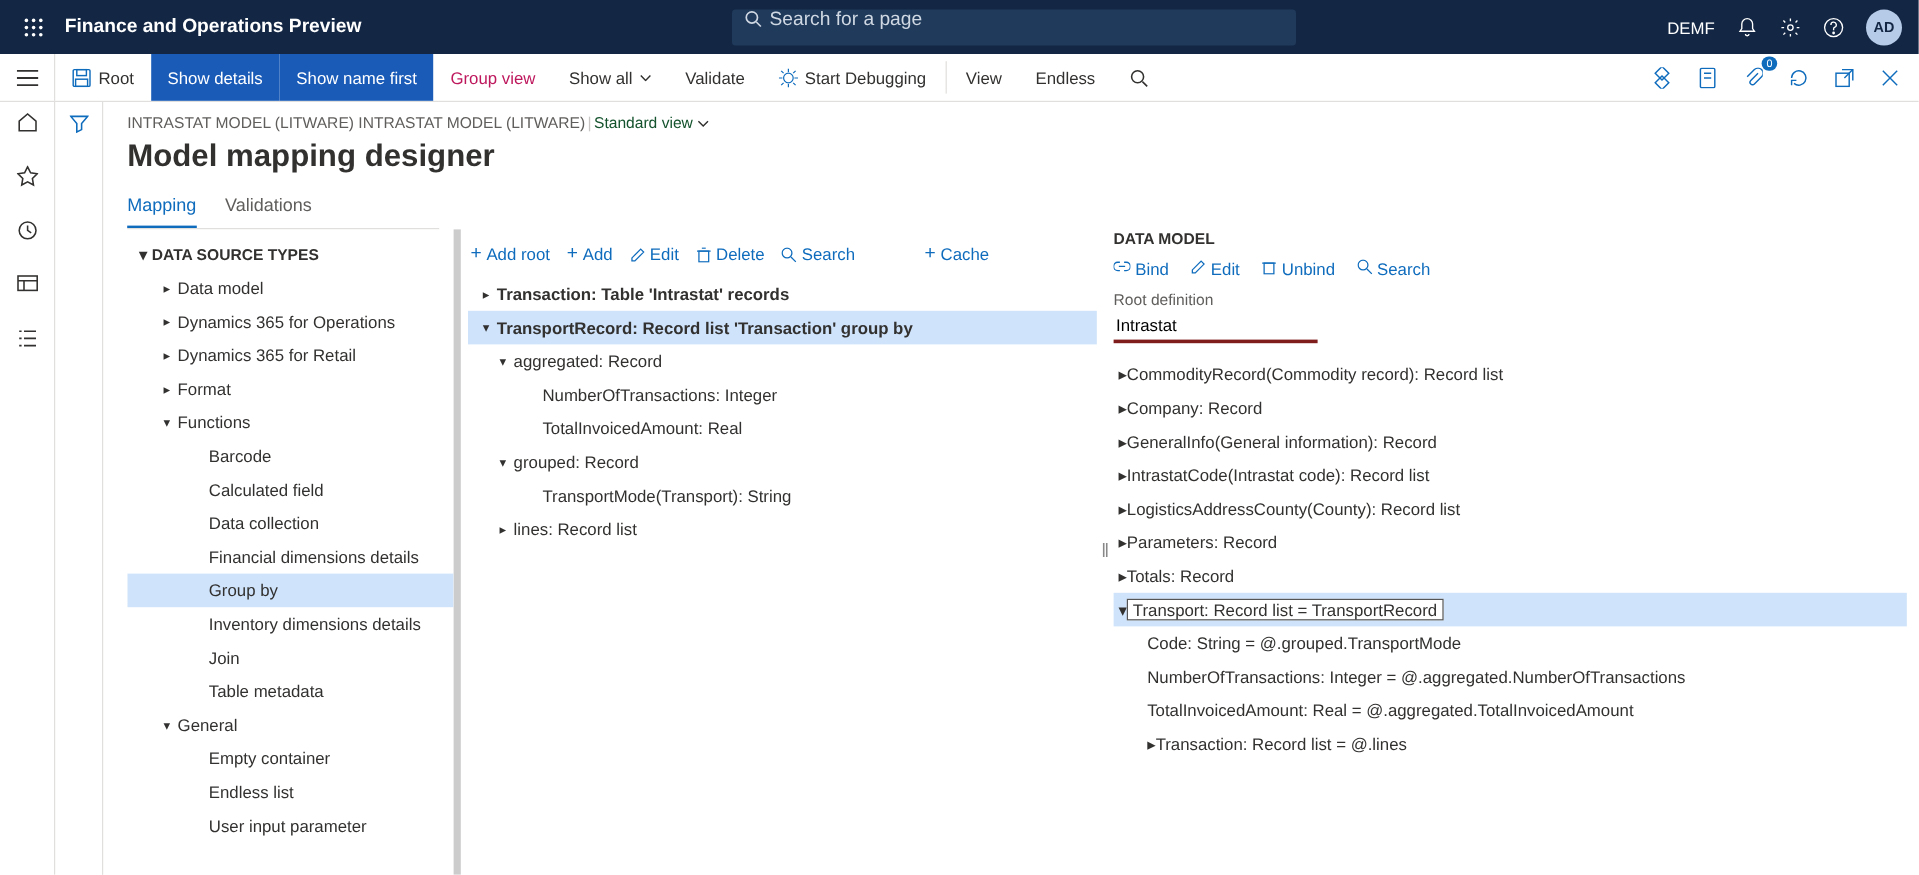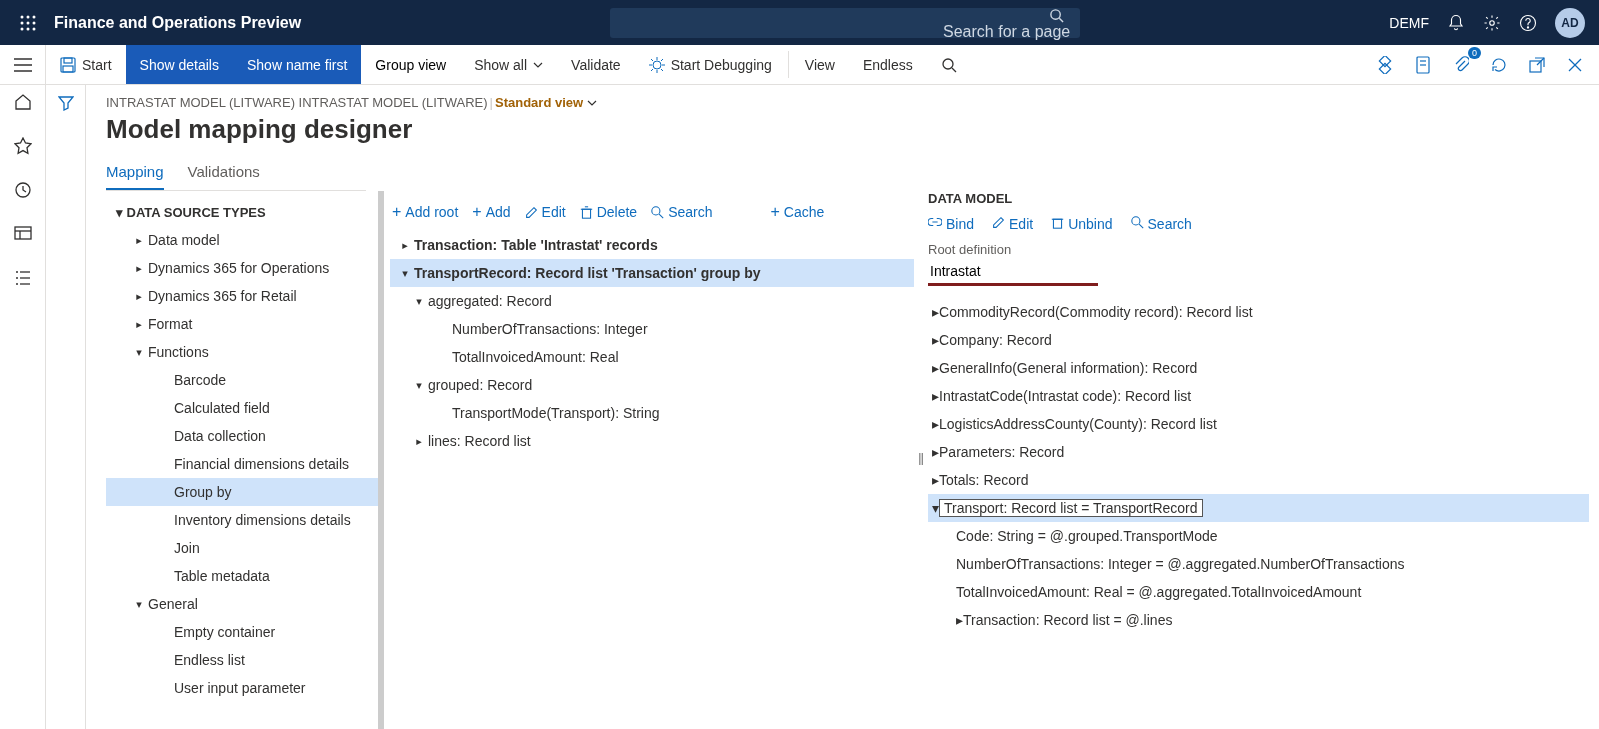--- a/index.html
+++ b/index.html
@@ -3,33 +3,33 @@
 <meta charset="utf-8">
 <style>
 * { margin: 0; padding: 0; box-sizing: border-box; font-family: "Segoe UI", Arial, sans-serif; }
 body { width: 1599px; height: 729px; overflow: hidden; background: #fff; color: #323130; }
 
 
 .topbar { height: 45px; background: #132744; display: flex; align-items: center; color: #fff; padding: 0 8px; }
 .waffle { width: 40px; display: flex; align-items: center; justify-content: center; cursor: pointer; }
 .app-title { font-size: 16px; font-weight: 600; margin-left: 6px; }
 .searchbox-wrap { flex: 1; display: flex; justify-content: center; }
-.searchbox { width: 470px; height: 30px; background: #203a5b; border-radius: 3px; display: flex; align-items: flex-end; padding: 0 10px; color: #cfd8e3; flex-direction: column; }
+.searchbox { width: 470px; height: 30px; background: #203a5b; border-radius: 3px; display: flex; align-items: flex-start; padding: 0 10px; color: #cfd8e3; }
 .searchbox svg { margin-right: 6px; }
 .topright { display: flex; align-items: center; gap: 18px; margin-right: 6px; }
 .company { font-size: 14px; }
 .round-avatar { width: 30px; height: 30px; border-radius: 50%; background: #b5cbe8; color: #132744; display: flex; align-items: center; justify-content: center; font-size: 12px; font-weight: 700; }
 .icon-btn { cursor: pointer; display: inline-flex; }
 
 
 .cmdbar { height: 40px; display: flex; align-items: stretch; border-bottom: 1px solid #e1dfdd; font-size: 14px; }
 .cmd-hamburger { width: 46px; display: flex; align-items: center; justify-content: center; border-right: 1px solid #e1dfdd; cursor: pointer; }
 .cmd-item { display: flex; align-items: center; padding: 0 14px; gap: 6px; cursor: pointer; white-space: nowrap; }
 .cmd-item.active { background: #1a5bb8; color: #fff; }
-.cmd-item.link { color: #000000; }
+.cmd-item.link { color: #be185d; }
 .cmd-divider { width: 1px; background: #e1dfdd; margin: 6px 2px; }
 .cmd-spacer { flex: 1; }
 .cmd-right { display: flex; align-items: center; gap: 10px; padding-right: 10px; }
 .cmd-right-btn { width: 28px; height: 28px; display: inline-flex; align-items: center; justify-content: center; cursor: pointer; color: #0f6cbd; }
 .badge-wrap { position: relative; }
 .badge { position: absolute; top: -4px; right: -6px; background: #0f6cbd; color: #fff; border-radius: 8px; font-size: 9px; padding: 0 4px; line-height: 12px; }
 
 
 .body { display: flex; height: calc(729px - 45px - 40px); }
 .leftrail { width: 46px; border-right: 1px solid #e1dfdd; display: flex; flex-direction: column; align-items: center; padding-top: 8px; gap: 22px; }
@@ -149,21 +149,21 @@
         <line x1="0" y1="7" x2="18" y2="7"></line>
         <line x1="0" y1="13" x2="18" y2="13"></line>
       </svg>
   </div>
   <div class="cmd-item">
     <svg width="16" height="16" viewBox="0 0 16 16" fill="none" stroke="#0f6cbd" stroke-width="1.2">
         <rect x="1" y="1" width="14" height="14" rx="1"></rect>
         <rect x="4" y="1" width="8" height="5"></rect>
         <rect x="3" y="9" width="10" height="6"></rect>
       </svg>
-    <span>Start</span>
+    <span>Root</span>
   </div>
   <div class="cmd-item active">
       <span>Show details</span>
     </div>
   <div class="cmd-item active">
       <span>Show name first</span>
     </div>
   <div class="cmd-item link">
       <span>Group view</span>
     </div>
@@ -277,21 +277,21 @@
     <span><svg width="16" height="16" viewBox="0 0 16 16" fill="none" stroke="#0f6cbd" stroke-width="1.3">
           <path d="M1 2h14l-5 6v5l-4 2v-7z"></path>
         </svg></span>
   </div>
 
   <div class="main">
     <div class="content">
       <div class="breadcrumb">
         <span>INTRASTAT MODEL (LITWARE) INTRASTAT MODEL (LITWARE)</span>
         <span style="color:#c8c6c4">|</span>
-        <span style="display:inline-flex;align-items:center;gap:4px;color:#a16207;font-weight:bold;">
+        <span style="display:inline-flex;align-items:center;gap:4px;color:#14532d;">
           <span>Standard view</span>
           <svg width="10" height="6" viewBox="0 0 10 6" fill="none" stroke="#323130" stroke-width="1.2">
               <path d="M1 1l4 4 4-4"></path>
             </svg>
         </span>
       </div>
       <div class="page-title">Model mapping designer</div>
       <div class="tabs">
         <div class="tab active">Mapping</div>
         <div class="tab">Validations</div>

